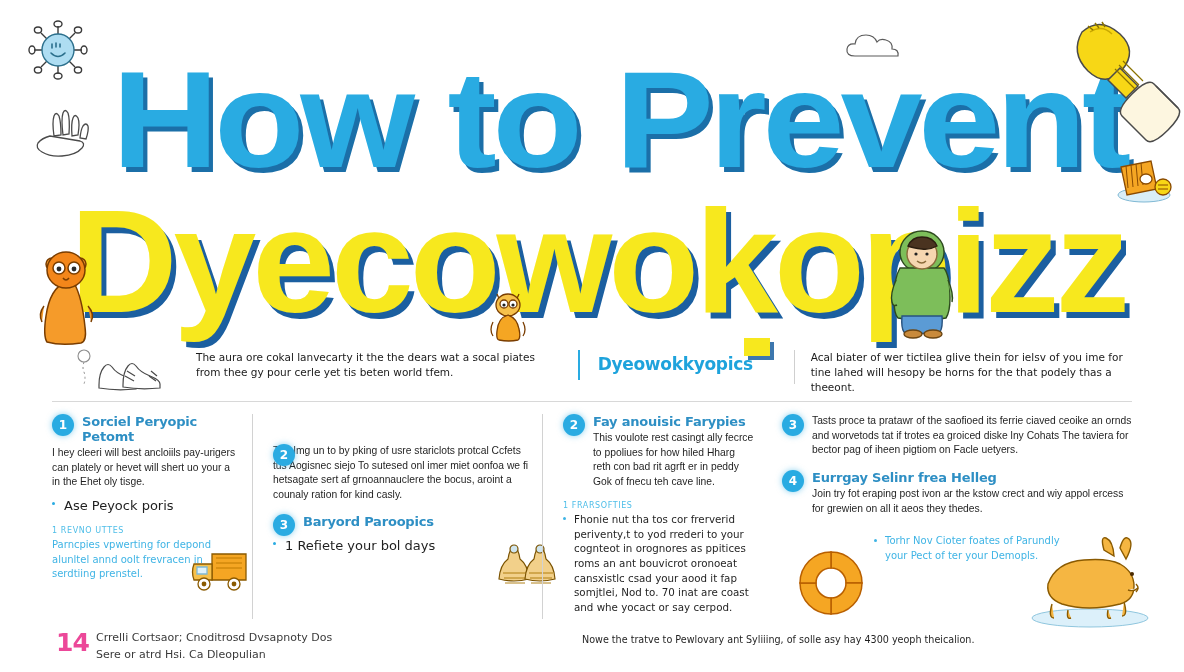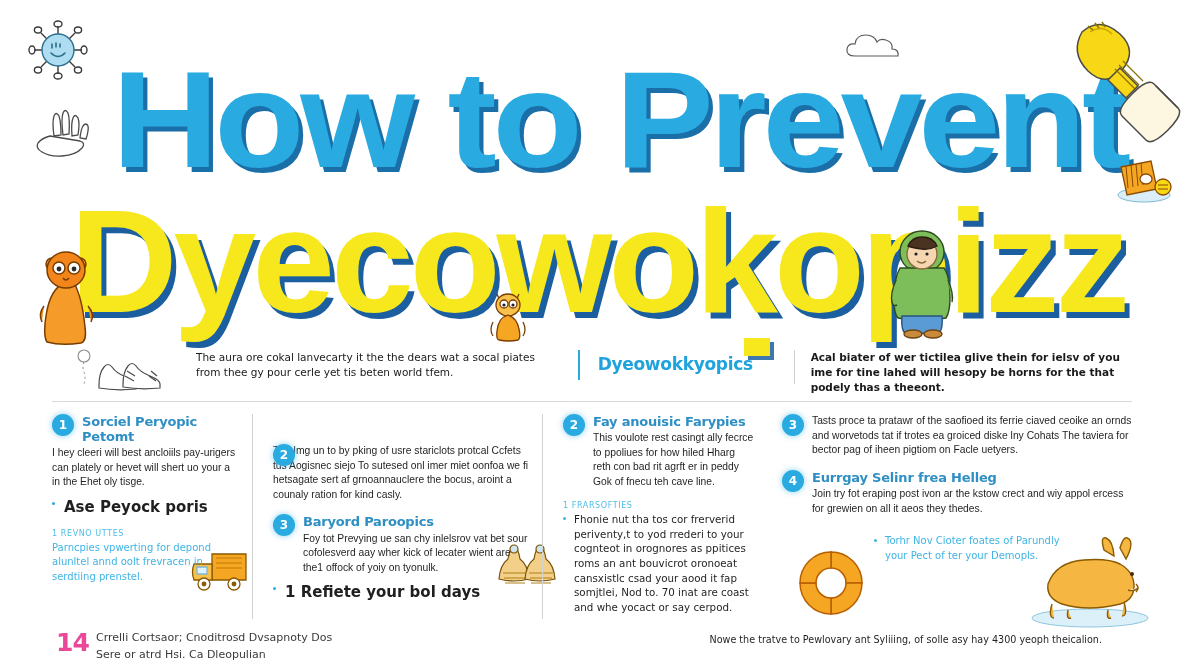--- a/index.html
+++ b/index.html
@@ -62,21 +62,20 @@
     font-family:"DejaVu Sans", sans-serif;
     padding-top:4px;
   }
   .vrule2{
     width:1px;background:#cfcfcf;height:34px;margin:0 16px 0 0;flex:none;
   }
   .lead-right{
     width:340px;
     font-size:10.5px;line-height:1.45;color:#1a1a1a;
     font-family:"DejaVu Sans", sans-serif;
-    font-weight:bold;
   }
 
   
   .hrule{position:absolute;left:52px;top:401px;width:1080px;height:1px;background:#d8d8d8;}
 
   
   .cols{position:absolute;left:52px;top:414px;width:1084px;height:205px;display:flex;}
   .col{position:relative;box-sizing:border-box;}
   .c1{width:200px;padding-right:14px;}
   .c2{width:290px;padding-left:20px;padding-right:12px;border-left:1px solid #d2d2d2;}
@@ -95,22 +94,22 @@
     color:#2E8FC4;font-weight:bold;font-size:13px;line-height:1.16;
     margin:0 0 2px 0;font-family:"DejaVu Sans", sans-serif;
     letter-spacing:-0.2px;
   }
   .tip-head.pad{padding-left:30px;}
   .tip-body{
     font-size:10.3px;line-height:1.42;color:#1f1f1f;margin:0;
     font-family:Liberation Sans, sans-serif;
   }
   .bullet{
-    font-size:15px;line-height:1.42;color:#1f1f1f;margin:7px 0 0 0;
-    padding-left:12px;position:relative;font-family:"DejaVu Sans", sans-serif;font-weight:bold;
+    font-size:13px;line-height:1.42;color:#1f1f1f;margin:7px 0 0 0;
+    padding-left:12px;position:relative;font-family:"DejaVu Sans", sans-serif;
   }
   .bullet:before{
     content:"";position:absolute;left:0;top:5px;width:3px;height:3px;
     border-radius:50%;background:#29ABE2;
   }
   .note{
     margin-top:10px;color:#3FB4E5;font-size:10px;line-height:1.45;
     font-family:"DejaVu Sans", sans-serif;
   }
   .note-cap{
@@ -133,21 +132,20 @@
   }
   .credit{
     position:absolute;left:44px;top:6px;width:260px;
     font-size:11px;line-height:1.5;color:#3a3a3a;
     font-family:"DejaVu Sans", sans-serif;
   }
   .footnote{
     position:absolute;left:530px;top:9px;width:520px;
     font-size:9.6px;line-height:1.4;color:#1f1f1f;
     font-family:"DejaVu Sans", sans-serif;
-    text-align:right;
   }
 </style>
 </head>
 <body>
 
 <div class="page">
 
   <div class="title-block">
     <div class="title-line title-line1">How to Prevent</div>
     <div class="title-line title-line2">Dyecowokopizz</div>
@@ -376,21 +374,20 @@
     </div>
 
     <div class="col c2">
       <div class="tip">
         <div class="badge">2</div>
         <p class="tip-body" style="margin-top:30px;">The lmg un to by pking of usre stariclots protcal Ccfets tus Aogisnec siejo To sutesed onl imer miet oonfoa we fi hetsagate sert af grnoannauclere the bocus, aroint a counaly ration for kind casly.</p>
       </div>
       <div class="tip" style="margin-top:12px;">
         <div class="badge">3</div>
         <div class="tip-head pad">Baryord Paroopics</div>
-        <p class="tip-body" style="padding-left:30px;">Foy tot Prevying ue san chy inlelsrov vat bet sour cofolesverd aay wher kick of lecater wient are the1 offock of yoiy on tyonulk.</p>
         <p class="bullet">1 Refiete your bol days</p>
       </div>
     </div>
 
     <div class="col c3">
       <div class="tip">
         <div class="badge">2</div>
         <div class="tip-head pad">Fay anouisic Farypies</div>
         <p class="tip-body" style="padding-left:30px;">This voulote rest casingt ally fecrce to ppoliues for how hiled Hharg reth con bad rit agrft er in peddy Gok of fnecu teh cave line.</p>
       </div>

